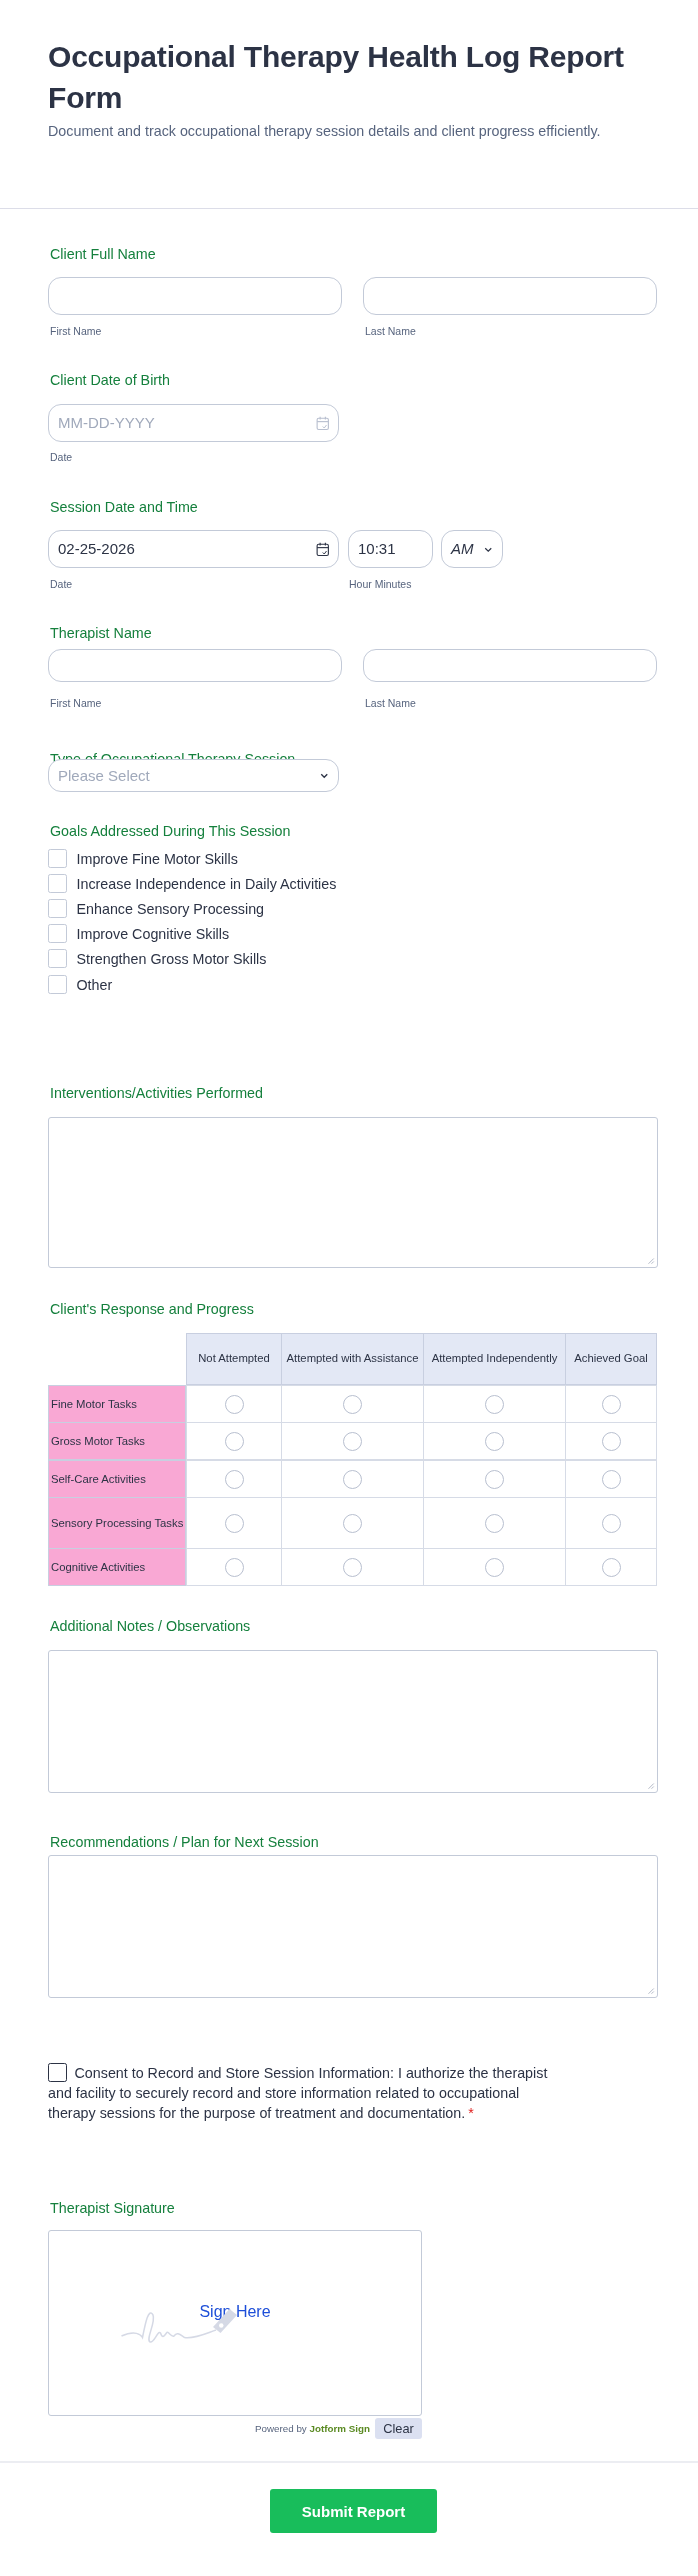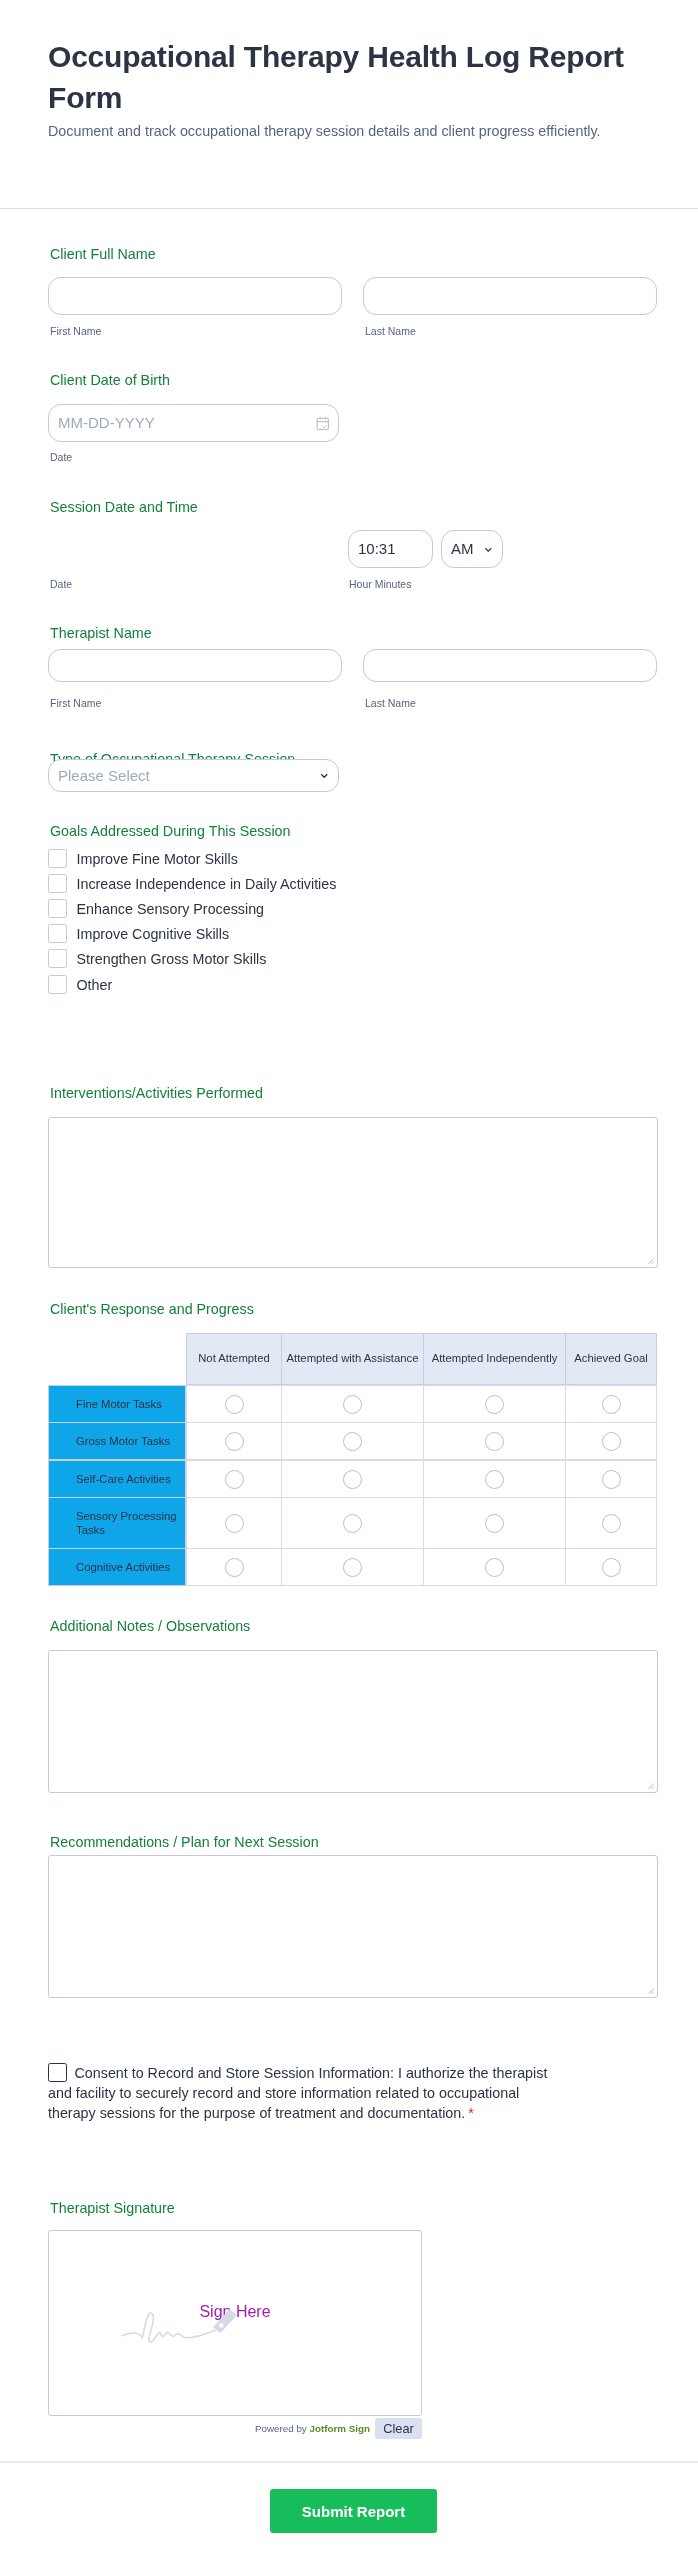--- a/index.html
+++ b/index.html
@@ -22,30 +22,30 @@
   .checkbox-row { position: absolute; left: 48px; height: 19.5px; }
   .checkbox { position: absolute; left: 0; top: 0; width: 19px; height: 19px; border: 1.1px solid #c3cad8; border-radius: 2.3px; background: #fff; }
   .checkbox-row .cblabel { position: absolute; left: 28.5px; top: 1.5px; font-size: 14.3px; color: #2c3345; white-space: nowrap; }
 
   .textarea { position: absolute; left: 48px; width: 610px; border: 1.1px solid #c3cad8; border-radius: 3px; background: #fff; }
   .resize { position: absolute; right: 2.3px; bottom: 2.3px; width: 7.5px; height: 7.5px; }
 
   
   .matrix { position: absolute; left: 48px; top: 1333px; width: 610px; }
   .mx-head { position: absolute; top: 0; height: 52px; background: #e3e8f5; border: 0.8px solid #c8cfe0; display: flex; align-items: center; justify-content: center; text-align: center; font-size: 11.3px; line-height: 13.5px; color: #2c3345; }
-  .mx-rowlabel { position: absolute; left: 0; width: 138px; background: #0ea5e9; border: 0.8px solid #c8cfe0; display: flex; align-items: center; padding-left: 27px; font-size: 11.3px; line-height: 14.3px; color: #2c3345; }
+  .mx-rowlabel { position: absolute; left: 0; width: 138px; background: #f9a8d4; border: 0.8px solid #c8cfe0; display: flex; align-items: center; padding-left: 2px; font-size: 11.3px; line-height: 14.3px; color: #2c3345; }
   .mx-cell { position: absolute; background: #fff; border: 0.8px solid #d6dbe6; display: flex; align-items: center; justify-content: center; }
   .radio { width: 19px; height: 19px; border-radius: 50%; border: 1.1px solid #b8bfcf; background: #fff; }
 
   .consent { position: absolute; left: 48px; top: 2063px; width: 511px; font-size: 14.3px; line-height: 20px; color: #2c3345; }
   .consent .cb { display: inline-block; width: 19px; height: 19px; border: 1.5px solid #2c3345; border-radius: 2.3px; vertical-align: -3.8px; margin-right: 7.5px; }
   .req { color: #e0201e; margin-left: 3px; }
 
   .sig { position: absolute; left: 48px; top: 2230px; width: 374px; height: 186px; border: 1.1px solid #c3cad8; border-radius: 3px; background: #fff; }
-  .sig .signhere { position: absolute; left: 0; width: 100%; top: 72px; text-align: center; font-size: 16px; color: #a21caf; }
+  .sig .signhere { position: absolute; left: 0; width: 100%; top: 72px; text-align: center; font-size: 16px; color: #1d4ed8; }
   .powered { position: absolute; top: 2423px; left: 255px; font-size: 9.8px; color: #57647e; }
   .powered b { color: #5a8a22; font-weight: 700; }
   .clear-btn { position: absolute; left: 375px; top: 2418px; width: 47px; height: 21px; background: #dbe0f1; border: none; border-radius: 3px; font-size: 12.8px; color: #2c3345; font-family: "Liberation Sans", sans-serif; }
 
   .footer-line { position: absolute; left: 0; top: 2461px; width: 698px; height: 1.5px; background: #ecedf2; }
   .submit { position: absolute; left: 270px; top: 2489px; width: 167px; height: 44px; background: #18bd5b; color: #fff; border: none; border-radius: 3px; font-size: 15px; font-weight: 700; font-family: "Liberation Sans", sans-serif; }
 </style>
 </head>
 <body>
 
@@ -69,24 +69,34 @@
       <rect x="1.5" y="3" width="15" height="15" rx="2" fill="none" stroke="#b8bfcf" stroke-width="1.5"></rect>
       <line x1="1.5" y1="7.5" x2="16.5" y2="7.5" stroke="#b8bfcf" stroke-width="1.5"></line>
       <line x1="5.5" y1="1" x2="5.5" y2="4.5" stroke="#b8bfcf" stroke-width="1.5"></line>
       <line x1="12.5" y1="1" x2="12.5" y2="4.5" stroke="#b8bfcf" stroke-width="1.5"></line>
       <path d="M9 14 L11 16 L14 12" fill="none" stroke="#b8bfcf" stroke-width="1.3"></path>
     </svg>
   </div>
   <div class="sublabel" style="left:50px; top:451px">Date</div>
 
   <div class="label" style="top:499px">Session Date and Time</div>
+  <div class="input" style="left:48px; top:530px; width:291px;">
+    <span class="val">02-25-2026</span>
+    <svg class="cal-icon" viewBox="0 0 18 20">
+      <rect x="1.5" y="3" width="15" height="15" rx="2" fill="none" stroke="#2c3345" stroke-width="1.5"></rect>
+      <line x1="1.5" y1="7.5" x2="16.5" y2="7.5" stroke="#2c3345" stroke-width="1.5"></line>
+      <line x1="5.5" y1="1" x2="5.5" y2="4.5" stroke="#2c3345" stroke-width="1.5"></line>
+      <line x1="12.5" y1="1" x2="12.5" y2="4.5" stroke="#2c3345" stroke-width="1.5"></line>
+      <path d="M9 14 L11 16 L14 12" fill="none" stroke="#2c3345" stroke-width="1.3"></path>
+    </svg>
+  </div>
   <div class="input" style="left:348px; top:530px; width:85px;">
     <span class="val">10:31</span>
   </div>
-  <div class="input" style="left:441px; top:530px; width:62px;">
+  <div class="input" style="left:441px; top:530px; width:62px;font-style:italic;">
     <span class="val">AM</span>
     <svg class="chev" style="right:9px; top:15px;" viewBox="0 0 14 10">
       <path d="M3 3 L7 7 L11 3" fill="none" stroke="#2c3345" stroke-width="1.6"></path>
     </svg>
   </div>
   <div class="sublabel" style="left:50px; top:578px">Date</div>
   <div class="sublabel" style="left:349px; top:578px">Hour Minutes</div>
 
   <div class="label" style="top:625px">Therapist Name</div>
   <div class="input" style="left:48px; top:649px; width:294px; height:33px;"></div>

